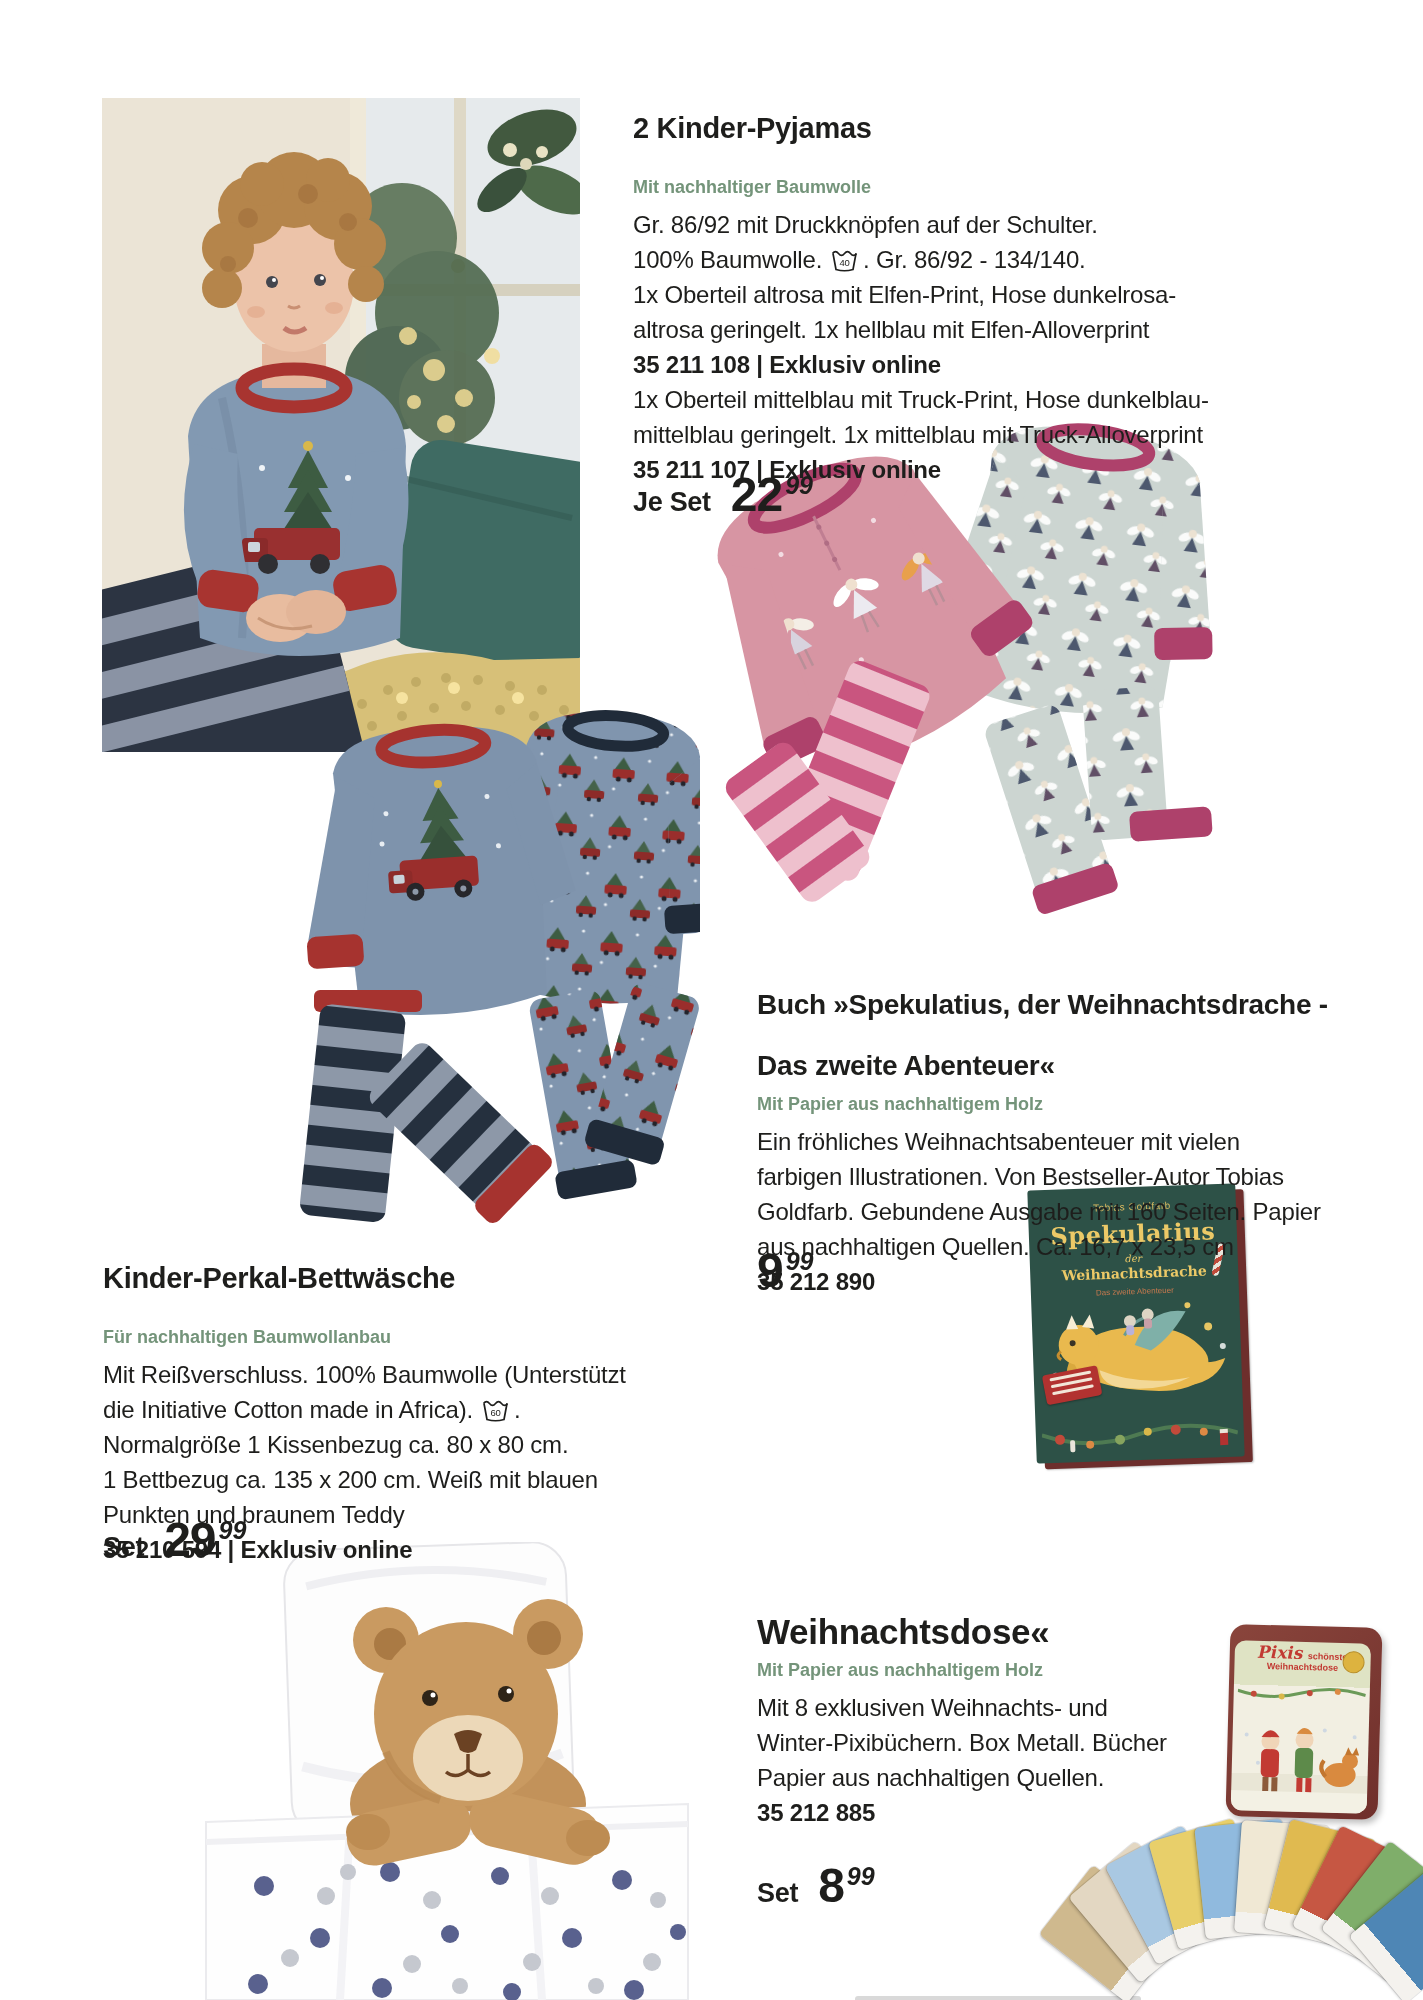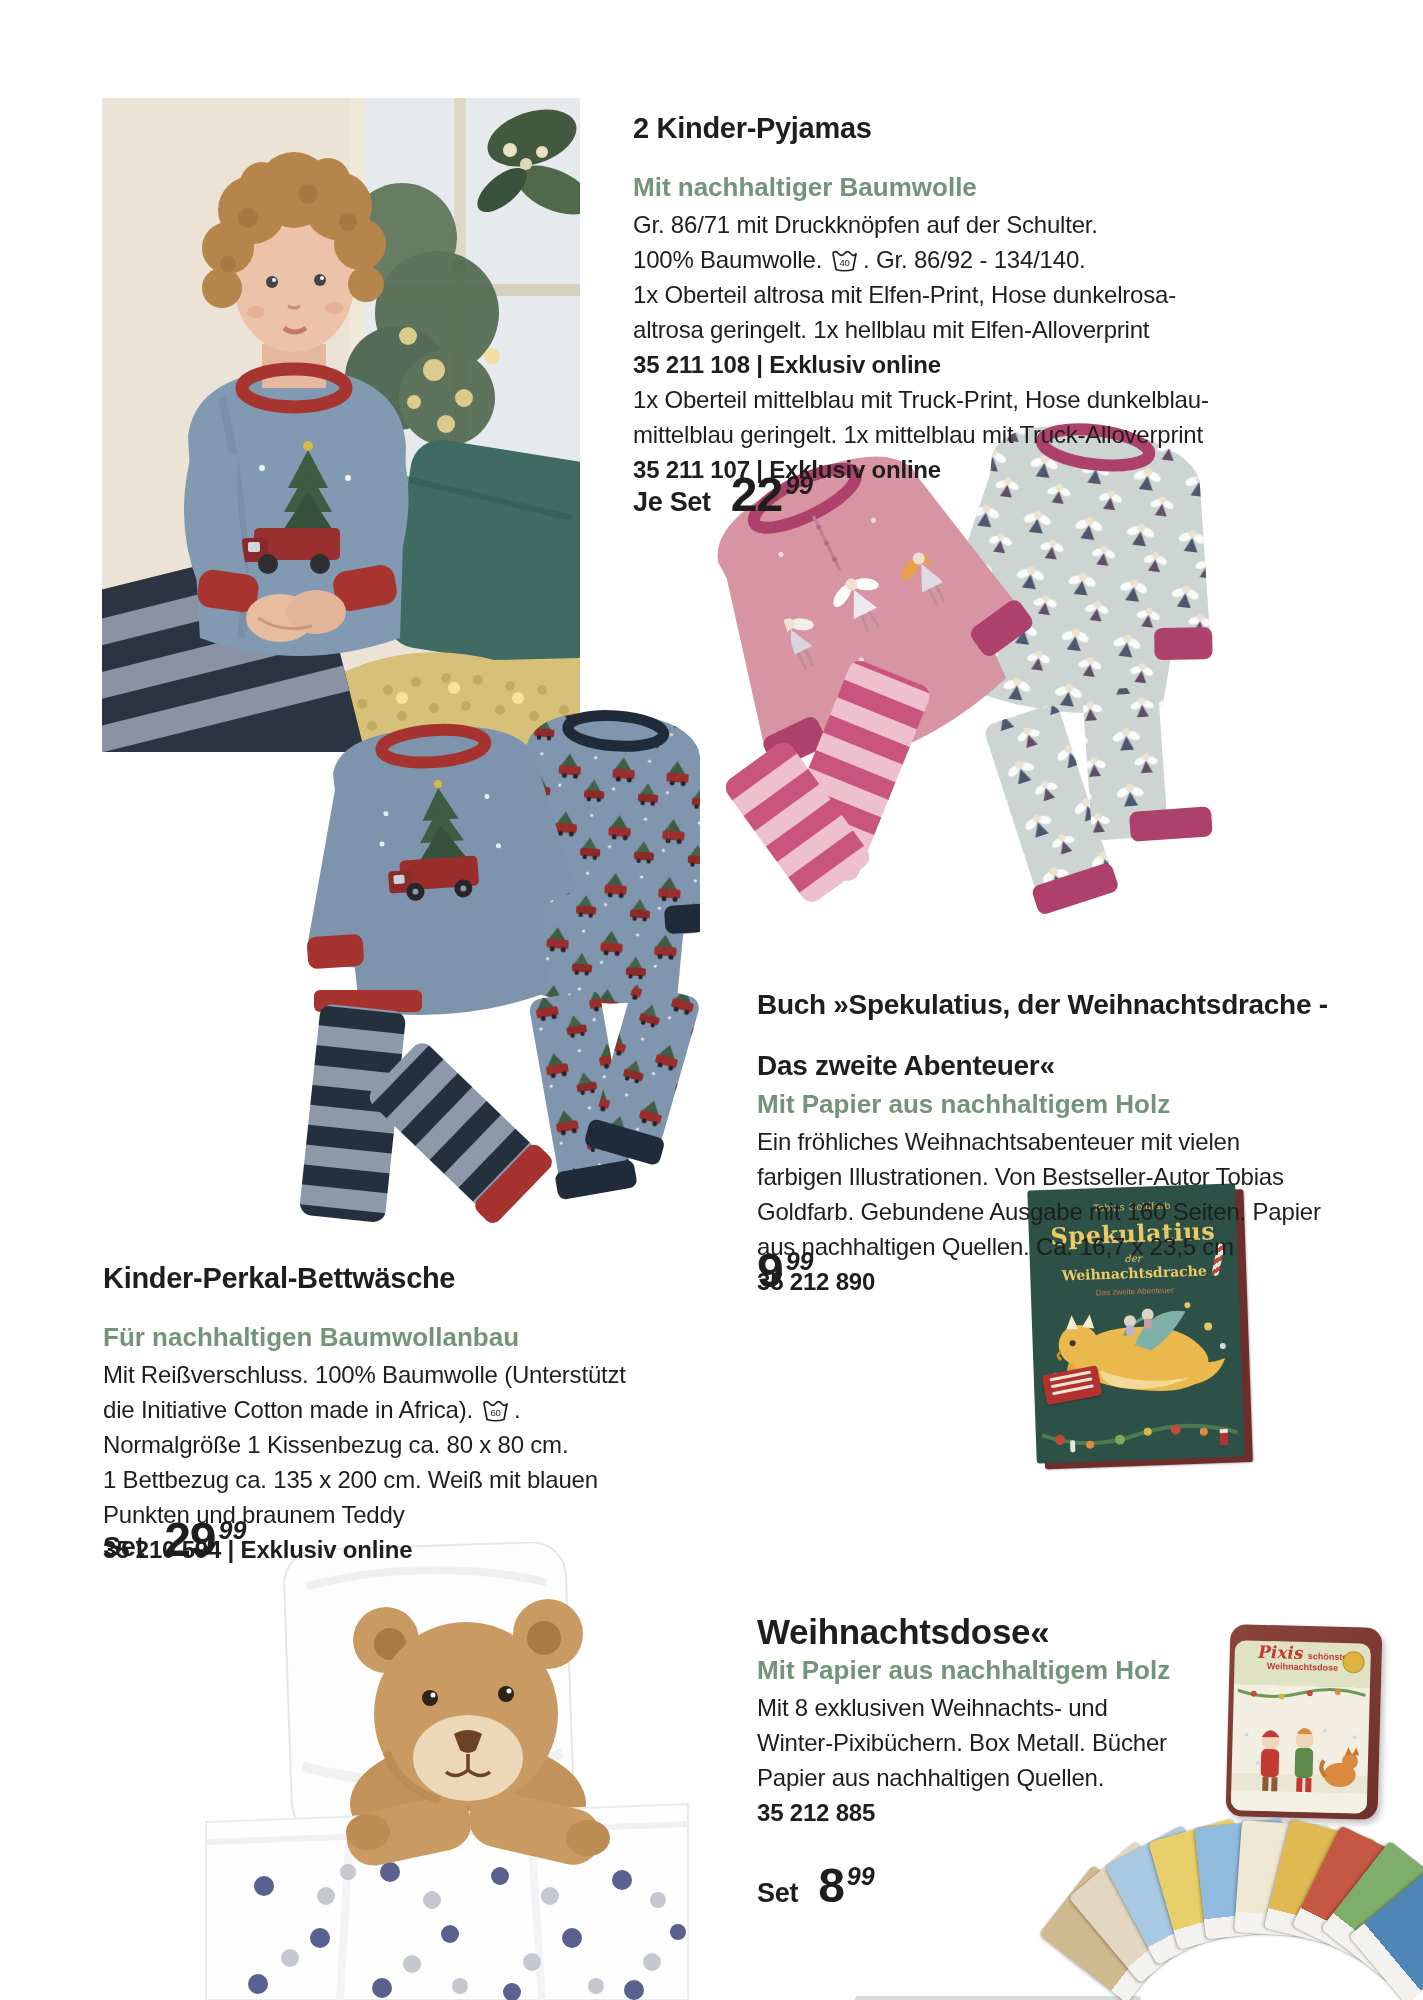--- a/index.html
+++ b/index.html
@@ -1,21 +1,21 @@
 <!DOCTYPE html>
 <html><head>
 <meta charset="utf-8">
 <style>
   html,body{margin:0;padding:0;background:#ffffff;}
   .page{position:relative;width:1423px;height:2000px;background:#ffffff;overflow:hidden;
         font-family:"Liberation Sans",sans-serif;color:#1e1e1c;}
   
   .tblock{position:absolute;z-index:5;}
   .p-title{font-size:29px;font-weight:bold;line-height:36px;letter-spacing:-0.3px;}
-  .p-claim{font-size:26px;font-weight:bold;line-height:34px;margin-bottom:3px;}
+  .p-claim{font-size:18px;font-weight:bold;line-height:34px;margin-bottom:3px;}
   .p-line{font-size:24px;line-height:35px;white-space:nowrap;letter-spacing:-0.2px;}
   .p-sku{font-weight:bold;}
   .price-row{position:absolute;z-index:5;display:flex;align-items:baseline;}
   .price-label{font-size:27px;font-weight:bold;margin-right:20px;letter-spacing:-0.3px;}
   .price-num{font-size:48px;font-weight:bold;letter-spacing:-1px;}
   .price-cents{font-size:25px;font-weight:bold;position:relative;top:-17px;margin-left:3px;font-style:italic;}
   .wash-icon{display:inline-block;vertical-align:-4px;margin:0 5px 0 9px;}
   .wash-icon svg{display:block;}
   
   .imgbox{position:absolute;z-index:1;}
@@ -180,21 +180,21 @@
       <path d="M186 208 Q192 212 198 208" stroke="#c98f72" stroke-width="3" fill="none"></path>
       <path d="M182 230 Q192 238 204 230" stroke="#c2796a" stroke-width="5" fill="none"></path>
       <ellipse cx="154" cy="214" rx="9" ry="6" fill="#e3a98c" opacity=".7"></ellipse>
       <ellipse cx="232" cy="210" rx="9" ry="6" fill="#e3a98c" opacity=".7"></ellipse>
     </svg>
   </div>
 
   <section class="tblock" style="left:633px;top:86px;width:745px;">
     <h2 class="p-title">2 Kinder-Pyjamas</h2>
     <div class="p-claim grn">Mit nachhaltiger Baumwolle</div>
-    <div class="p-line">Gr. 86/71 mit Druckknöpfen auf der Schulter.</div>
+    <div class="p-line">Gr. 86/92 mit Druckknöpfen auf der Schulter.</div>
     <div class="p-line">
       <span>100% Baumwolle.</span><span class="wash-icon"><svg width="27" height="24" viewBox="0 0 27 24">
             <path d="M2 5.5 L5 21.5 Q13.5 24 22 21.5 L25 5.5" fill="none" stroke="#1e1e1c" stroke-width="1.7"></path>
             <path d="M1.5 5.5 C3.5 3 5.5 3 7.5 5.5 C9.5 8 11.5 8 13.5 5.5 C15.5 3 17.5 3 19.5 5.5 C21.5 8 23.5 8 25.5 5.5" fill="none" stroke="#1e1e1c" stroke-width="1.6"></path>
             <text x="13.5" y="18" text-anchor="middle" font-size="9.5" font-family="Liberation Sans,sans-serif" fill="#1e1e1c">40</text>
           </svg></span><span>. Gr. 86/92 - 134/140.</span>
     </div>
     <div class="p-line">1x Oberteil altrosa mit Elfen-Print, Hose dunkelrosa-</div>
     <div class="p-line">altrosa geringelt. 1x hellblau mit Elfen-Alloverprint</div>
     <div class="p-line p-sku">35 211 108 | Exklusiv online</div>

